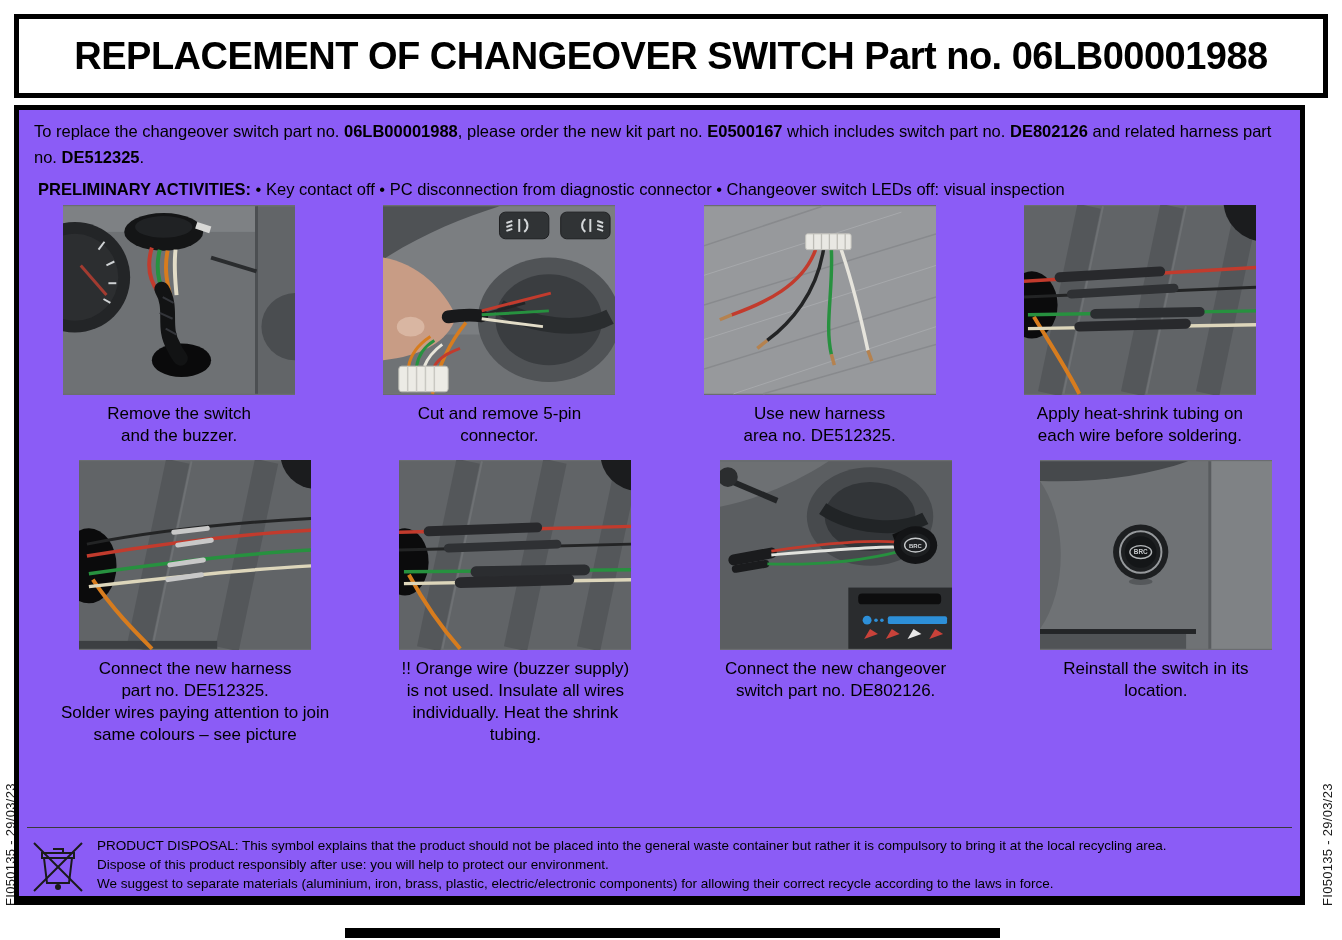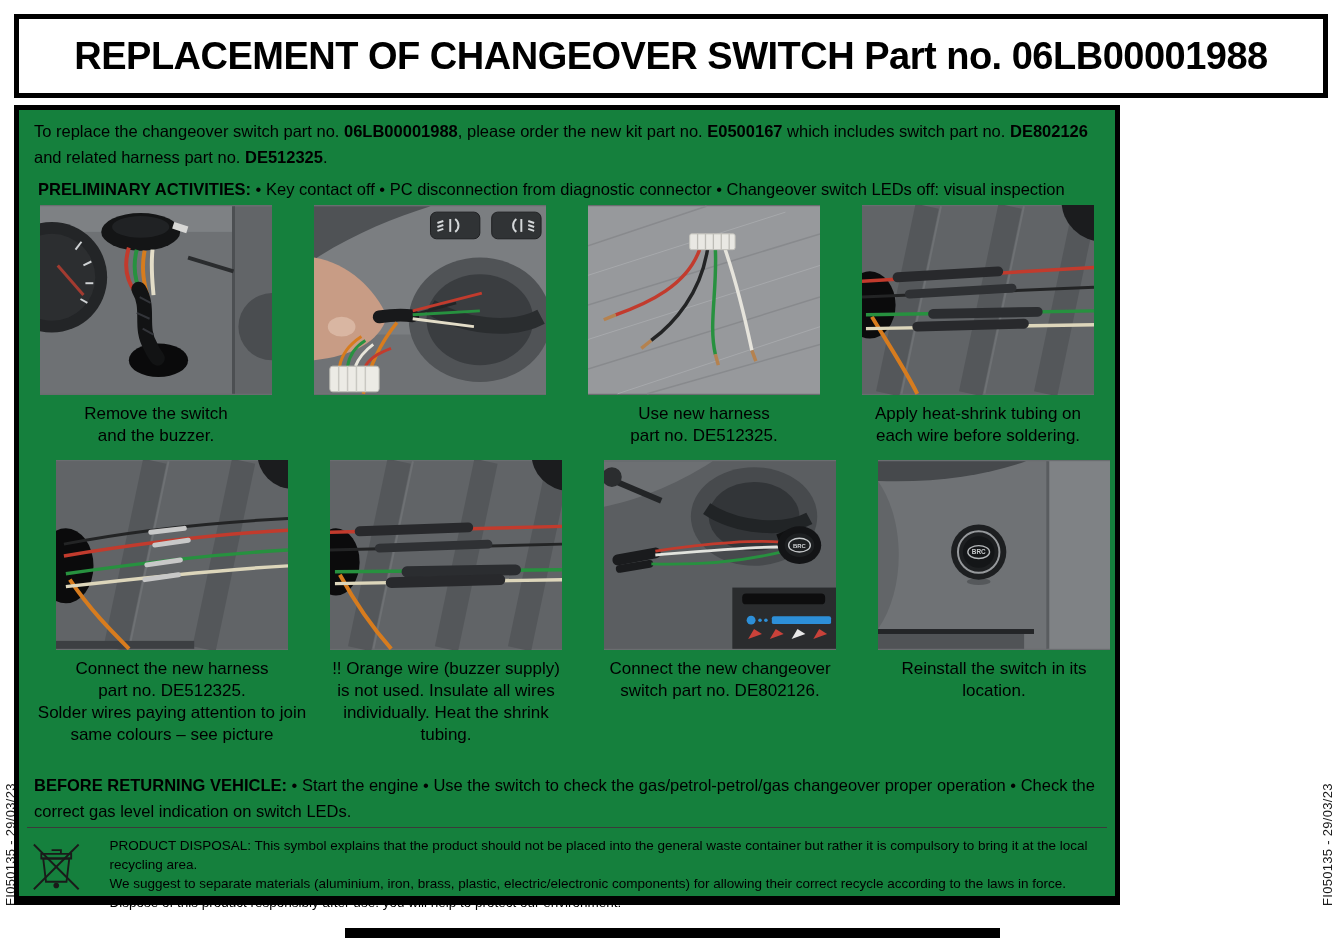--- a/index.html
+++ b/index.html
@@ -9,39 +9,39 @@
   .side-label { position:absolute; font-size:13px; color:#1a1a1a; white-space:nowrap;
                 transform:rotate(-90deg); transform-origin:0 0; letter-spacing:.3px; }
   .side-label.left  { left:3px;   top:906px; }
   .side-label.right { left:1320px; top:906px; }
 
   .title-box { position:absolute; left:14px; top:14px; width:1314px; height:84px;
                border:5px solid #000; box-sizing:border-box;
                display:flex; align-items:center; justify-content:center; background:#fff; }
   .title-box h1 { margin:14px; font-size:38px; font-weight:bold; letter-spacing:-.5px; white-space:nowrap; }
 
-  .main-box { position:absolute; left:14px; top:105px; width:1106px; height:800px;
-              border:5px solid #000; border-bottom-width:9px; box-sizing:border-box; background:#15803d; }
+  .main-box { position:absolute; left:14px; top:105px; width:1291px; height:800px;
+              border:5px solid #000; border-bottom-width:9px; box-sizing:border-box; background:#8b5cf6; }
 
   .intro  { position:absolute; top:8px;  left:15px; right:12px; margin:0; font-size:16.5px; line-height:26px; }
   .prelim { position:absolute; top:63px; left:15px; right:12px; margin:4px; font-size:16.5px; line-height:24px; }
   .before { position:absolute; top:662px; left:15px; right:12px; margin:0; font-size:16.5px; line-height:26px; }
   b { font-weight:bold; }
 
   .row { position:absolute; left:0; width:100%; display:flex; }
   .row1 { top:95px; }
   .row2 { top:350px;padding-left:16px; }
   .step { flex:1 1 0; margin:0; display:flex; flex-direction:column; align-items:center; min-width:0; }
   .photo { width:232px; height:190px; overflow:hidden; background:#6a6d70; }
   .photo svg { display:block; }
   .caption { margin-top:8px; font-size:17px; line-height:22px; text-align:center; white-space:pre-line; }
 
   .rule { position:absolute; top:717px; left:8px; right:8px; height:1px; background:#3a3a3a; }
 
-  .disposal { position:absolute; top:725px; left:13px; right:8px; display:flex; gap:29px; align-items:flex-start; }
+  .disposal { position:absolute; top:725px; left:13px; right:8px; display:flex; gap:13px; align-items:flex-start; }
   .disposal-text { font-size:13.5px; line-height:19px; padding-top:1px; }
 
   .footer { position:absolute; left:14px; top:907px; width:1314px; text-align:center; font-size:15.5px; }
   .bottom-bar { position:absolute; left:345px; top:928px; width:655px; height:10px; background:#000; }
 </style>
 </head>
 <body>
 
 <div class="page">
 
@@ -124,20 +124,22 @@
             <path d="M100,114 L162,122" stroke="#e3ddc8" stroke-width="3"></path>
             <path d="M84,118 C66,140 56,162 50,190" stroke="#d77c1e" stroke-width="3.5" fill="none"></path>
             <path d="M26,162 C28,150 36,140 48,132" stroke="#d77c1e" stroke-width="3" fill="none"></path>
             <path d="M34,162 C36,150 42,142 52,136" stroke="#27913f" stroke-width="3" fill="none"></path>
             <path d="M42,162 C46,152 52,146 60,140" stroke="#e7e5da" stroke-width="3" fill="none"></path>
             <path d="M52,162 C58,152 68,148 78,144" stroke="#c23b2d" stroke-width="3" fill="none"></path>
             <rect x="16" y="162" width="50" height="26" rx="3" fill="#ecebe5" stroke="#b9b8b2"></rect>
             <path d="M25,162 v26 M34,162 v26 M43,162 v26 M52,162 v26" stroke="#c9c8c2" stroke-width="1.5"></path>
           </svg>
         </div>
+        <figcaption class="caption">Cut and remove 5-pin
+connector.</figcaption>
       </figure>
 
       <figure class="step">
         <div class="photo">
           <svg viewBox="0 0 235 190" width="232" height="190">
             <rect width="235" height="190" fill="#97999c"></rect>
             <g stroke="#888a8d" stroke-width="1.5">
               <path d="M0,40 L120,0"></path>
                 <path d="M0,100 L235,28"></path>
                 <path d="M0,165 L235,92"></path>
@@ -154,21 +156,21 @@
             <path d="M64,136 L54,144" stroke="#b5824f" stroke-width="3.5" fill="none"></path>
             <path d="M129,44 C131,85 122,120 129,150" stroke="#27913f" stroke-width="3.5" fill="none"></path>
             <path d="M129,150 L132,161" stroke="#b5824f" stroke-width="3.5" fill="none"></path>
             <path d="M139,44 C152,82 160,118 166,146" stroke="#e6e4dc" stroke-width="3.5" fill="none"></path>
             <path d="M166,146 L170,157" stroke="#b5824f" stroke-width="3.5" fill="none"></path>
             <rect x="103" y="28" width="46" height="16" rx="2" fill="#e9e8e3" stroke="#c2c1bb"></rect>
             <path d="M111,28 v16 M119,28 v16 M127,28 v16 M135,28 v16 M143,28 v16" stroke="#bdbcb6" stroke-width="1.3"></path>
           </svg>
         </div>
         <figcaption class="caption">Use new harness
-part no. DE512325.</figcaption>
+area no. DE512325.</figcaption>
       </figure>
 
       <figure class="step">
         <div class="photo">
           <svg viewBox="0 0 235 190" width="232" height="190">
             <rect width="235" height="190" fill="#616467"></rect>
             <g stroke="#54575a" stroke-width="24">
               <path d="M66,0 L26,190"></path>
                 <path d="M150,0 L110,190"></path>
                 <path d="M226,0 L186,190"></path>
@@ -314,38 +316,37 @@
             <circle cx="102" cy="92" r="16" fill="#141618"></circle>
             <ellipse cx="102" cy="92" rx="11" ry="6.5" fill="none" stroke="#b4b7b9" stroke-width="1.4"></ellipse>
             <text x="102" y="94.5" font-size="6.5" font-weight="bold" fill="#c9ccce" text-anchor="middle">BRC</text>
           </svg>
         </div>
         <figcaption class="caption">Reinstall the switch in its
 location.</figcaption>
       </figure>
     </div>
 
-    <p class="before"><b>BEFORE RETURNING VEHICLE:</b><span> • Start the engine • Use the switch to check the gas/petrol-petrol/gas changeover proper operation • Check the correct gas level indication on switch LEDs.</span></p>
 
     <div class="rule"></div>
 
     <div class="disposal">
       <svg viewBox="0 0 52 60" width="52" height="60">
         <g stroke="#1a1a1a" fill="none" stroke-width="2">
           <path d="M12,23 h28 l-3,25 h-22 Z"></path>
           <path d="M10,18 h32 v5 h-32 Z"></path>
           <path d="M21,14 h10 v4"></path>
           <path d="M2,8 L50,56"></path>
           <path d="M50,8 L2,56"></path>
         </g>
         <circle cx="26" cy="52" r="3" fill="#1a1a1a"></circle>
       </svg>
       <div class="disposal-text">
         <div>PRODUCT DISPOSAL: This symbol explains that the product should not be placed into the general waste container but rather it is compulsory to bring it at the local recycling area.</div>
+        <div>Dispose of this product responsibly after use: you will help to protect our environment.</div>
         <div>We suggest to separate materials (aluminium, iron, brass, plastic, electric/electronic components) for allowing their correct recycle according to the laws in force.</div>
-        <div>Dispose of this product responsibly after use: you will help to protect our environment.</div>
       </div>
     </div>
   </div>
 
 
   <div class="bottom-bar"></div>
 </div>
 
 </body></html>

